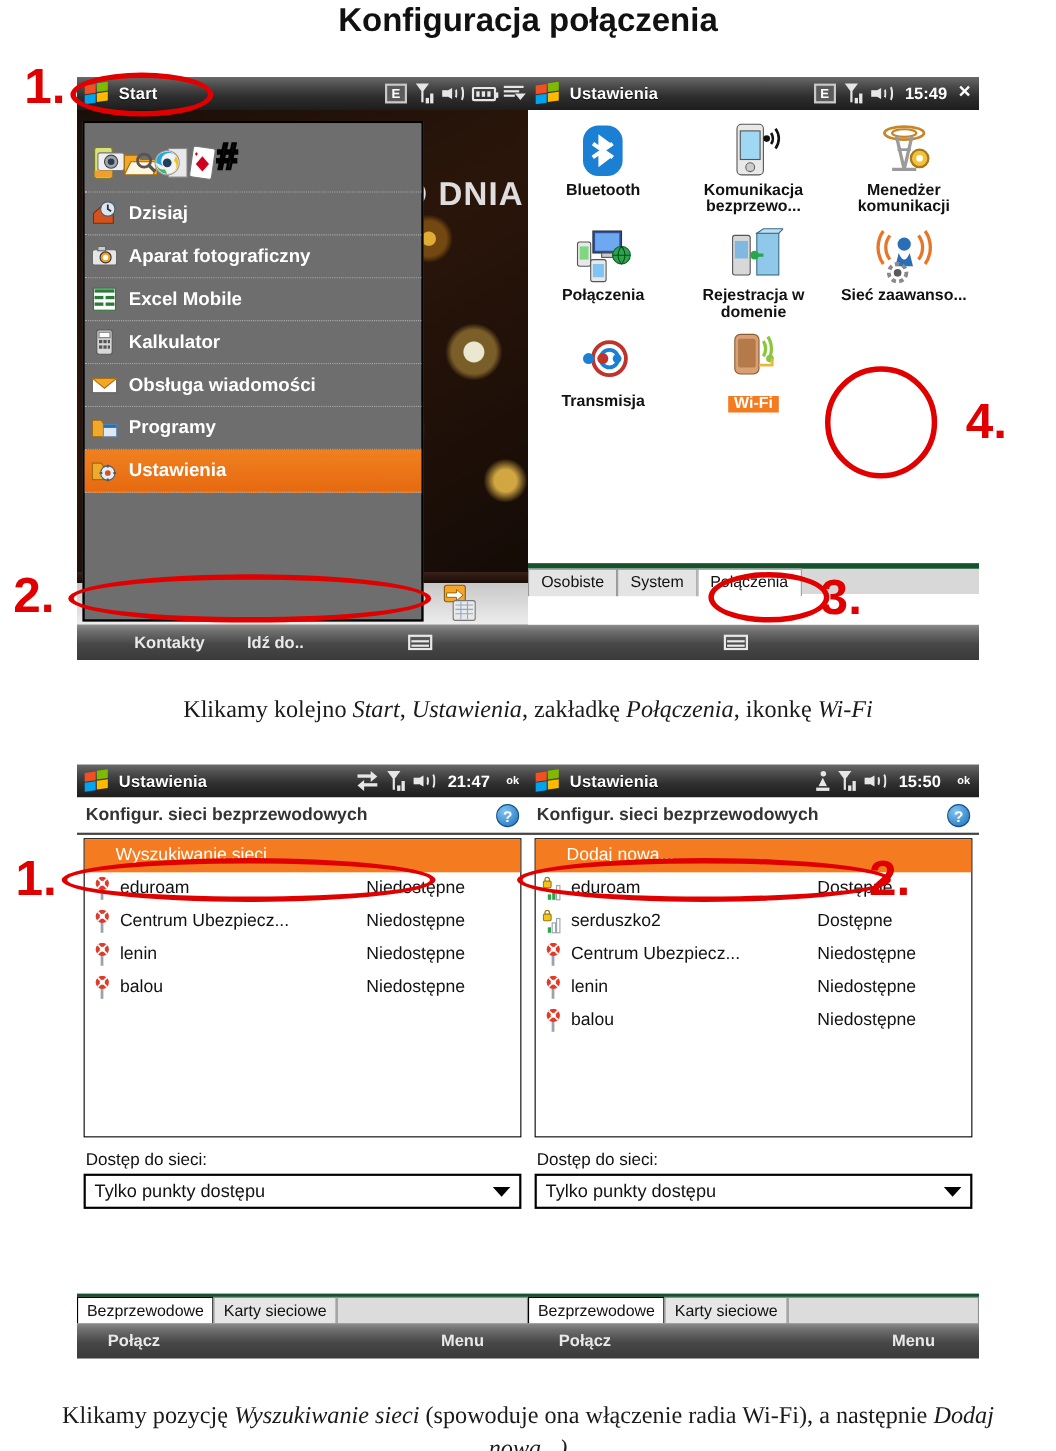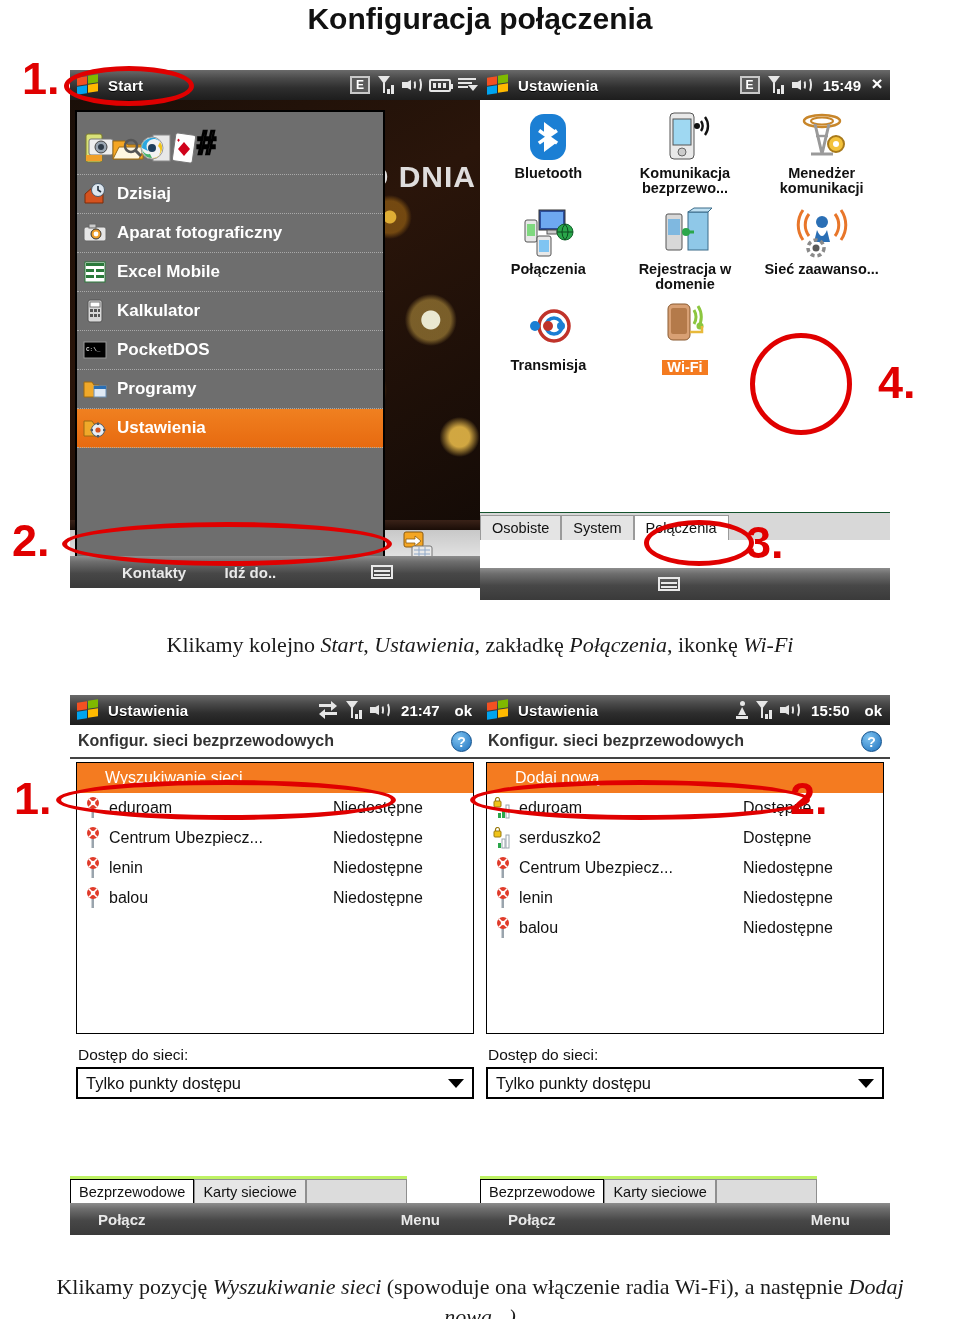--- a/index.html
+++ b/index.html
@@ -25,21 +25,21 @@
   .titlebar {
     height: 30px; width: 100%;
     background: linear-gradient(to bottom,#6a6a6a 0%,#4a4a4a 28%,#2e2e2e 60%,#1d1d1d 100%);
     display: flex; align-items: center; color: #fff;
     font-size: 15px; font-weight: bold; padding: 0 4px;
   }
   .tb-title { margin-left: 6px; letter-spacing: .2px; text-shadow:0 1px 0 #000; }
   .tb-spacer { flex: 1 1 auto; }
   .tb-icons { display: flex; align-items: center; gap: 7px; }
   .tb-clock { font-size: 15px; font-weight: bold; margin-left: 4px; }
-  .tb-ok { font-size: 15px; font-weight: bold; margin-left: 8px; margin-right:4px;}
+  .tb-ok { font-size: 10px; font-weight: bold; margin-left: 8px; margin-right:4px;}
   .winlogo { width: 26px; height: 20px; position: relative; flex: none; margin-left:2px;}
   .winlogo i { position:absolute; display:block; width:10px; height:8px; transform: skewY(-8deg); }
   .winlogo i:nth-child(1){ left:1px; top:2px;  background:#f25022;}
   .winlogo i:nth-child(2){ left:12px;top:0px;  background:#7fba00;}
   .winlogo i:nth-child(3){ left:1px; top:11px; background:#00a4ef;}
   .winlogo i:nth-child(4){ left:12px;top:9px;  background:#ffb900;}
 
   .ico { display:inline-block; position:relative; }
   .ico-e { width:20px;height:18px;border:2px solid #c9c9c9;background:#5b5b5b;
            color:#fff;font-size:12px;font-weight:bold;text-align:center;line-height:14px;}
@@ -132,21 +132,21 @@
   .sm-ic { width:24px; height:24px; flex:none; position:relative; }
 
   
   #pda-settings { left:480px; top:70px; width:410px; height:530px; }
   .set-body { position:absolute; left:0; top:30px; width:410px; height:440px; background:#fff; }
   .set-grid { display:grid; grid-template-columns: repeat(3,1fr); padding-top:6px; }
   .set-cell { text-align:center; padding:4px 2px 6px; }
   .set-cell .bigic { width:54px; height:54px; margin:0 auto 2px; position:relative; }
   .set-cell .lbl { font-size:14.5px; font-weight:bold; color:#111; line-height:15px; }
   .set-tabs { position:absolute; left:0; bottom:0; width:410px; height:28px;
-              background:#d8d8d8; display:flex; align-items:flex-end; border-top:1px solid #14532d;}
+              background:#d8d8d8; display:flex; border-top:5px solid #14532d;}
   .set-tab { height:25px; padding:0 11px; font-size:14.5px; color:#111; background:#e4e4e4;
              border:1px solid #9a9a9a; border-bottom:none; display:flex; align-items:center; }
   .set-tab.active { background:#fff; }
 
   
   #pda-wl-left  { left:70px; top:695px; width:410px; height:540px; }
   #pda-wl-right { left:480px; top:695px; width:410px; height:540px; }
   .wl-body { position:absolute; left:0; top:30px; width:410px; height:478px; background:#fff; }
   .wl-head { height:34px; display:flex; align-items:center; padding:0 8px;
              font-size:16px; font-weight:bold; color:#333; border-bottom:2px solid #444; }
@@ -159,22 +159,22 @@
              font-size:16px; color:#111; }
   .wl-item.sel { background:#f47b20; color:#fff; padding-left:28px; }
   .wl-ic { width:20px;height:22px;flex:none;margin-right:6px;position:relative;}
   .wl-name { flex:1 1 auto; white-space:nowrap; overflow:hidden; }
   .wl-stat { width:140px; text-align:left; }
   .wl-lblrow { font-size:15.5px; color:#111; margin:12px 0 3px 8px; }
   .wl-combo { margin:0 6px; height:32px; border:2px solid #000; background:#fff;
               display:flex; align-items:center; padding:0 8px; font-size:16.5px; color:#111; }
   .wl-combo .arrow { margin-left:auto; width:0;height:0;
      border-left:8px solid transparent;border-right:8px solid transparent;border-top:9px solid #000;}
-  .wl-tabs { position:absolute; left:0; bottom:0; width:337px; height:27px;
-             background:#bef264; display:flex; align-items:flex-end; }
+  .wl-tabs { position:absolute; left:0; bottom:0; width:410px; height:27px;
+             background:#14532d; display:flex; align-items:flex-end; }
   .wl-tab { height:24px; padding:0 8px; font-size:14.5px; color:#111;
             border:1px solid #8f8f8f; border-bottom:none; background:#e6e6e6;
             display:flex; align-items:center;}
   .wl-tab.active { background:#fff; border-color:#000; }
   .wl-tabfill { flex:1 1 auto; height:24px; background:#dcdcdc; border:1px solid #8f8f8f; border-bottom:none;}
 
   
   .caption { position:absolute; width:960px; text-align:center;
              font-family:"Liberation Serif", serif; font-size:22px; color:#1a1a1a; line-height:30px;}
   .caption i { font-style:italic; }
@@ -344,25 +344,25 @@
                 <rect x="11" y="15" width="3" height="3"></rect>
                 <rect x="15" y="15" width="2" height="3"></rect>
               </g>
             </svg>
         </span>
         <span>Kalkulator</span>
       </div>
       <div class="sm-row">
         <span class="sm-ic">
           <svg width="24" height="24" viewBox="0 0 24 24">
-              <rect x="1" y="4" width="22" height="16" fill="#000" stroke="#999"></rect>
-              <text x="3" y="13" font-size="6" fill="#ddd" font-family="Liberation Mono, monospace">C:\_</text>
-            </svg>
-        </span>
-        <span>PocketDOS</span>
+              <rect x="1" y="6" width="22" height="13" fill="#fff" stroke="#666"></rect>
+              <path d="M1 6 L12 15 L23 6 Z" fill="#f5a623" stroke="#a8720f"></path>
+            </svg>
+        </span>
+        <span>Obsługa wiadomości</span>
       </div>
       <div class="sm-row">
         <span class="sm-ic">
           <svg width="24" height="24" viewBox="0 0 24 24">
               <path d="M1 5 h8 l2 3 h5 v12 H1z" fill="#f0a92a" stroke="#9c6a12"></path>
               <rect x="11" y="9" width="12" height="11" fill="#dfe9f4" stroke="#6b8fb5"></rect>
               <rect x="11" y="9" width="12" height="3" fill="#2a6fb5"></rect>
             </svg>
         </span>
         <span>Programy</span>
@@ -378,21 +378,21 @@
                 <line x1="15" y1="19" x2="15" y2="21.5"></line>
                 <line x1="7.5" y1="14" x2="10" y2="14"></line>
                 <line x1="20" y1="14" x2="22.5" y2="14"></line>
               </g>
             </svg>
         </span>
         <span>Ustawienia</span>
       </div>
     </div>
 
-    <div class="softbar" style="position:absolute;left:0;bottom:12px;width:410px;margin-top:39px;">
+    <div class="softbar" style="position:absolute;left:0;bottom:0;width:410px;margin-top:39px;">
       <span class="sk-l">Kontakty</span>
       <span class="sk-c" style="left:44%;">Idź do..</span>
       <span class="sk-kb" style="left:76%;"></span>
     </div>
   </div>
 
   <div class="pda" id="pda-settings">
     <div class="titlebar">
       <span class="winlogo">
           <i></i>

